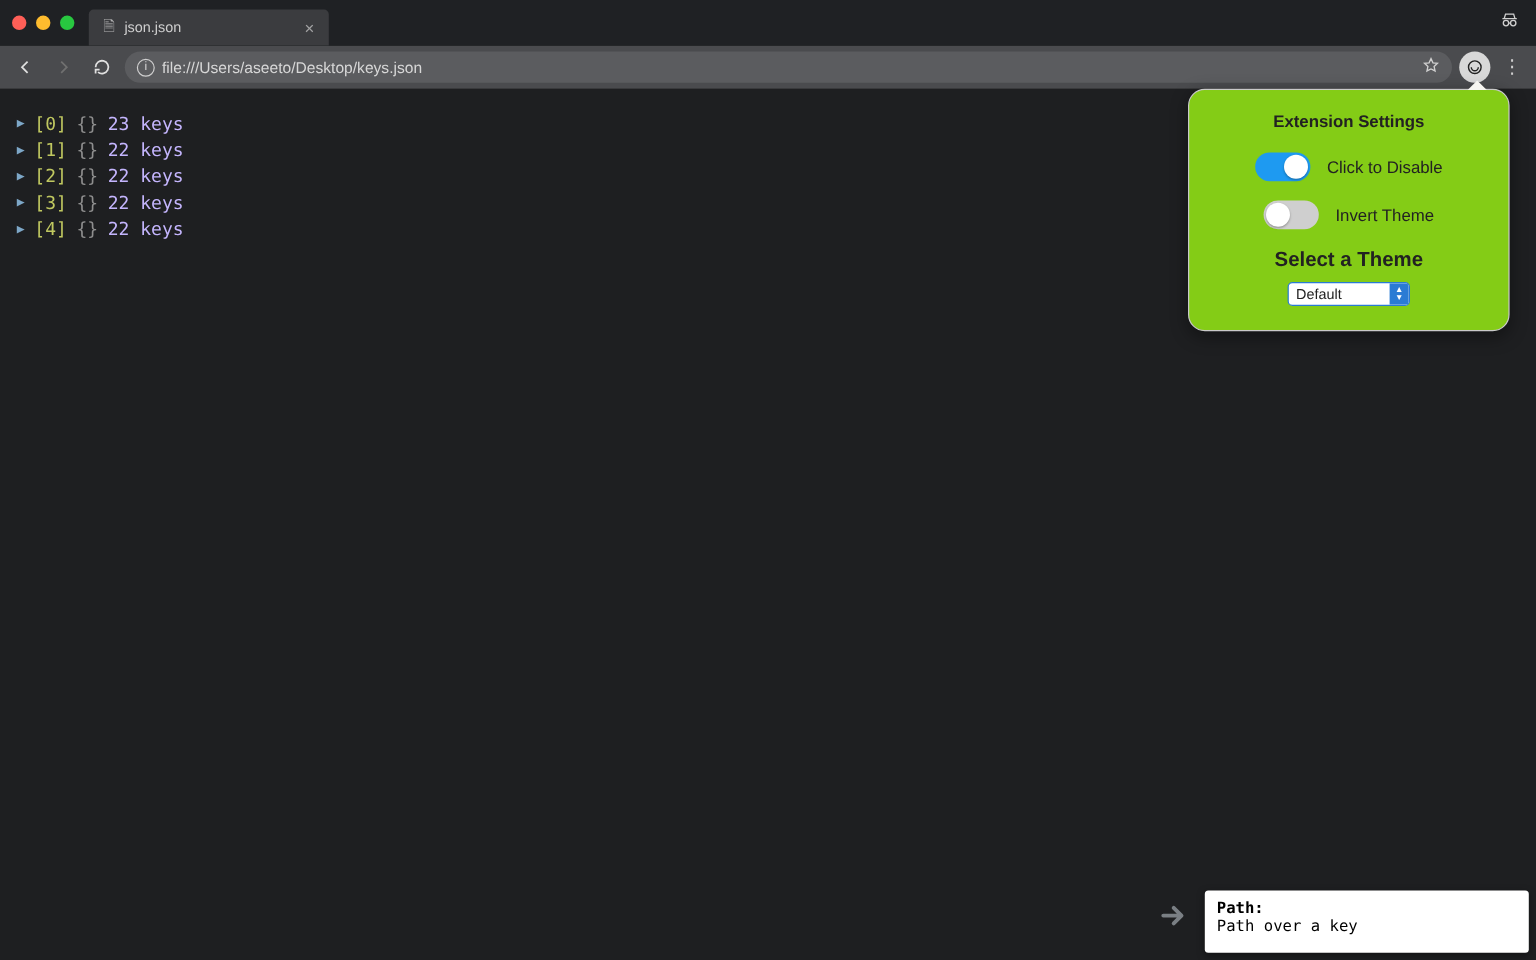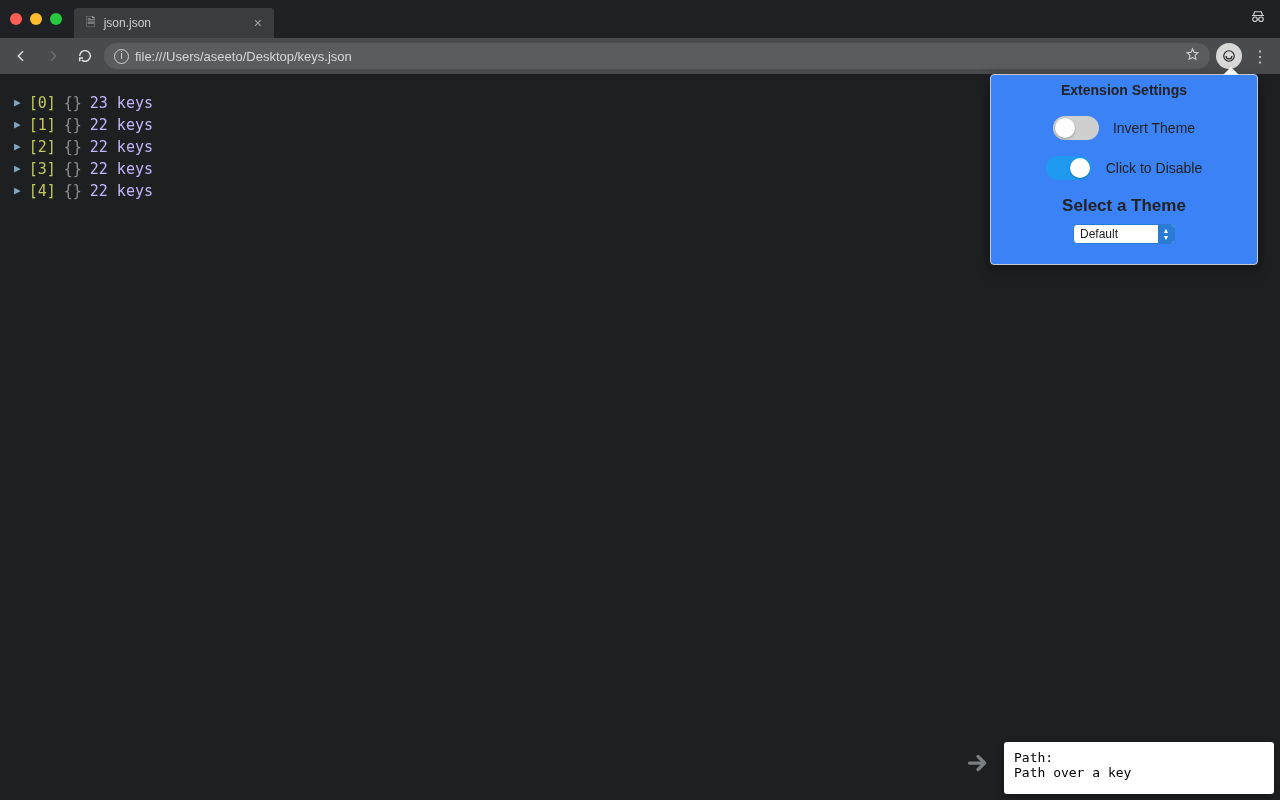--- a/index.html
+++ b/index.html
@@ -106,25 +106,25 @@
   .tri { color:#7da7c7; font-size:11px; }
   .idx { color:#c0c860; }
   .brace { color:#8e8e8e; }
   .keys { color:#c4b5fd; }
 
   
   .popup {
     position:absolute;
     top:0px; right:22px;
     width:268px;
-    background:#3b82f6;
+    background:#84cc16;
     border:1px solid #c9c9c9;
-    border-radius:4px;
+    border-radius:14px;
     box-shadow:0 4px 14px rgba(0,0,0,.4);
-    padding:7px 12px 20px;
+    padding:18px 12px 20px;
     font-family:-apple-system, Arial, sans-serif;
     color:#222;
   }
   .popup::before{
     content:"";
     position:absolute;
     top:-8px; right:18px;
     border-left:8px solid transparent;
     border-right:8px solid transparent;
     border-bottom:8px solid #f7f6f1;
@@ -183,21 +183,21 @@
   }
   .path-box{
     position:absolute; bottom:6px; right:6px;
     width:270px; height:52px;
     background:#fff; border-radius:3px;
     padding:8px 10px;
     font-family: Menlo, Consolas, monospace;
     font-size:13px;
     box-shadow:0 2px 6px rgba(0,0,0,.35);
   }
-  .path-box .lbl{font-weight:400;}
+  .path-box .lbl{font-weight:700;}
 </style>
 </head>
 <body>
 
 <div class="tab-strip">
   <div class="traffic-lights">
     <span class="tl-red"></span>
     <span class="tl-yellow"></span>
     <span class="tl-green"></span>
   </div>
@@ -282,31 +282,31 @@
         <span class="idx">[4]</span>
         <span class="brace">{}</span>
         <span class="keys">22 keys</span>
       </div>
     </div>
 
   <div class="popup">
     <h3>Extension Settings</h3>
 
     <div class="row">
+      <div class="toggle on">
+          <div class="knob"></div>
+        </div>
+      <span>Click to Disable</span>
+    </div>
+
+    <div class="row">
       <div class="toggle off">
           <div class="knob"></div>
         </div>
       <span>Invert Theme</span>
-    </div>
-
-    <div class="row">
-      <div class="toggle on">
-          <div class="knob"></div>
-        </div>
-      <span>Click to Disable</span>
     </div>
 
     <div class="section-label">Select a Theme</div>
     <div class="theme-select">
       <div class="sel">
         <span>Default</span>
         <div class="arrows">
           <div>▲</div>
             <div>▼</div>
         </div>

